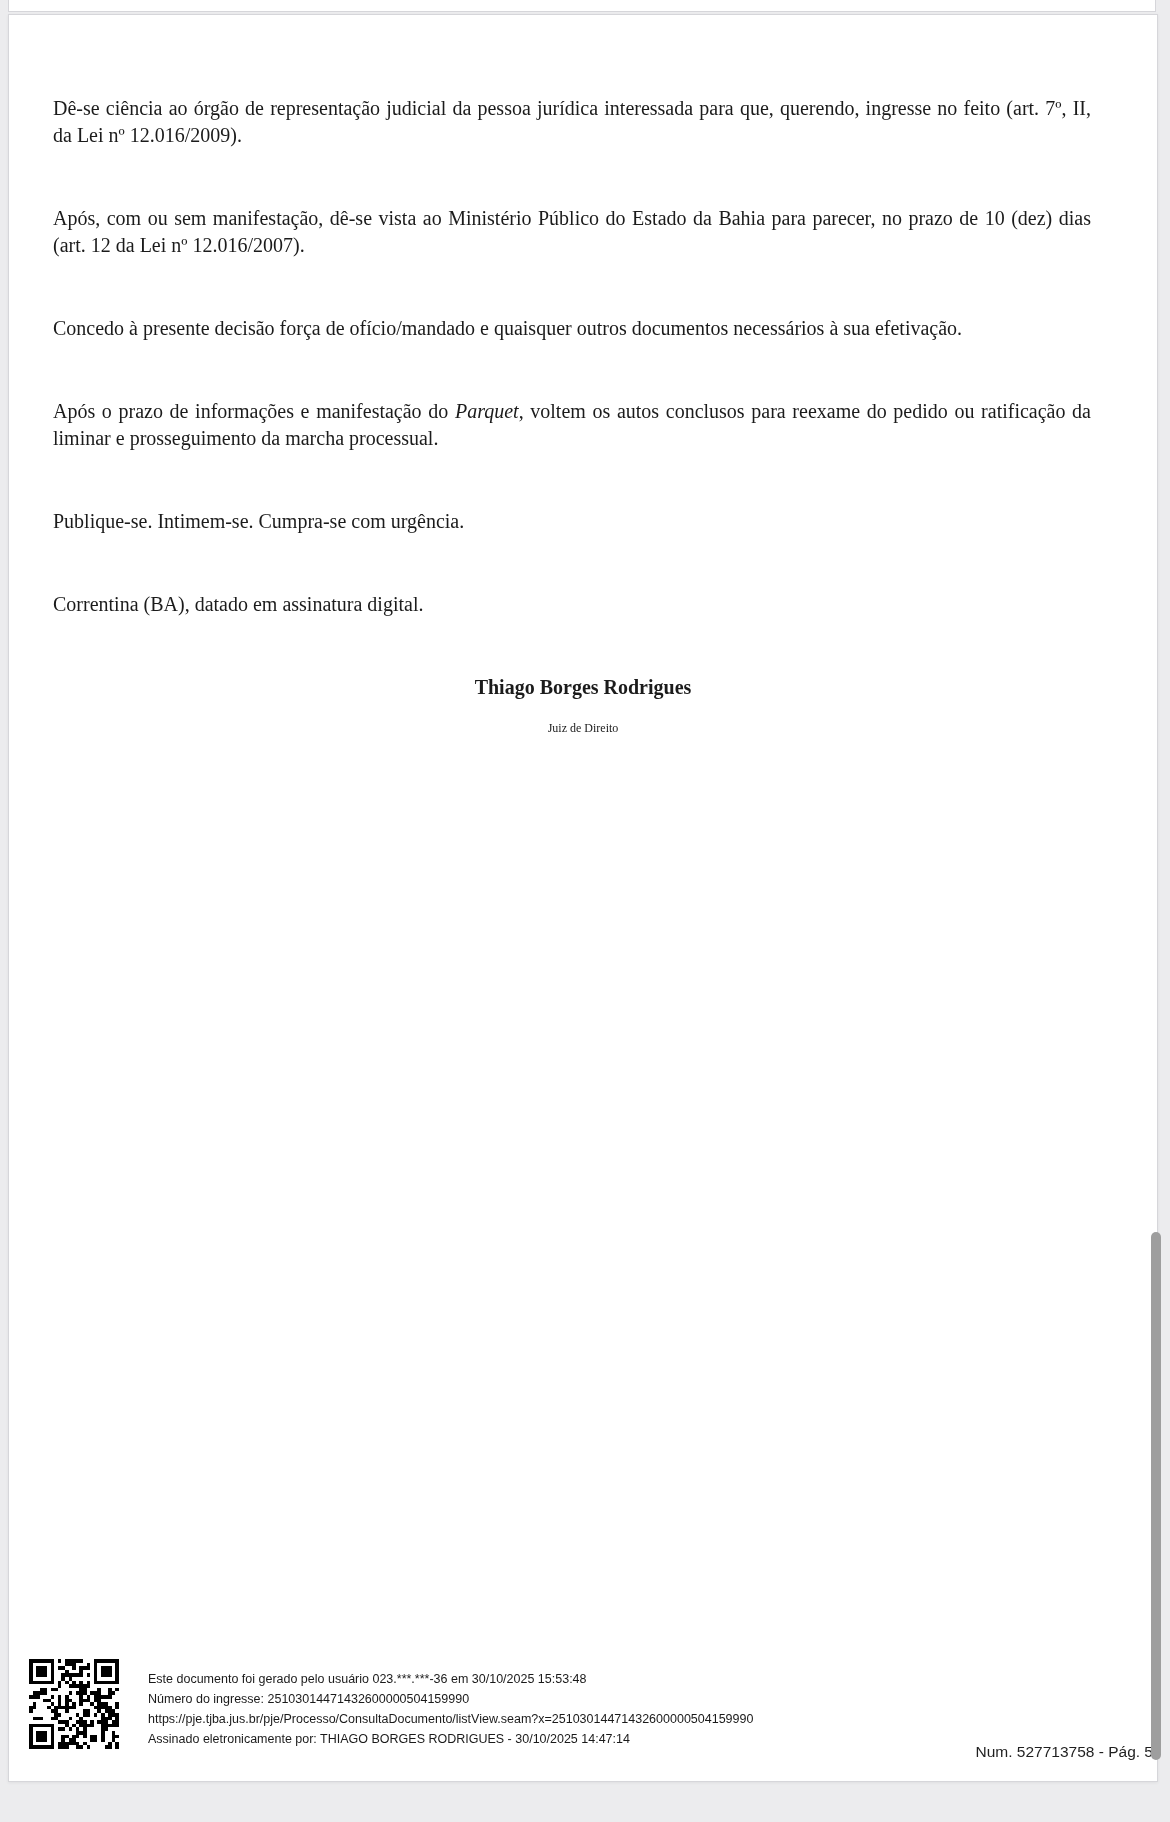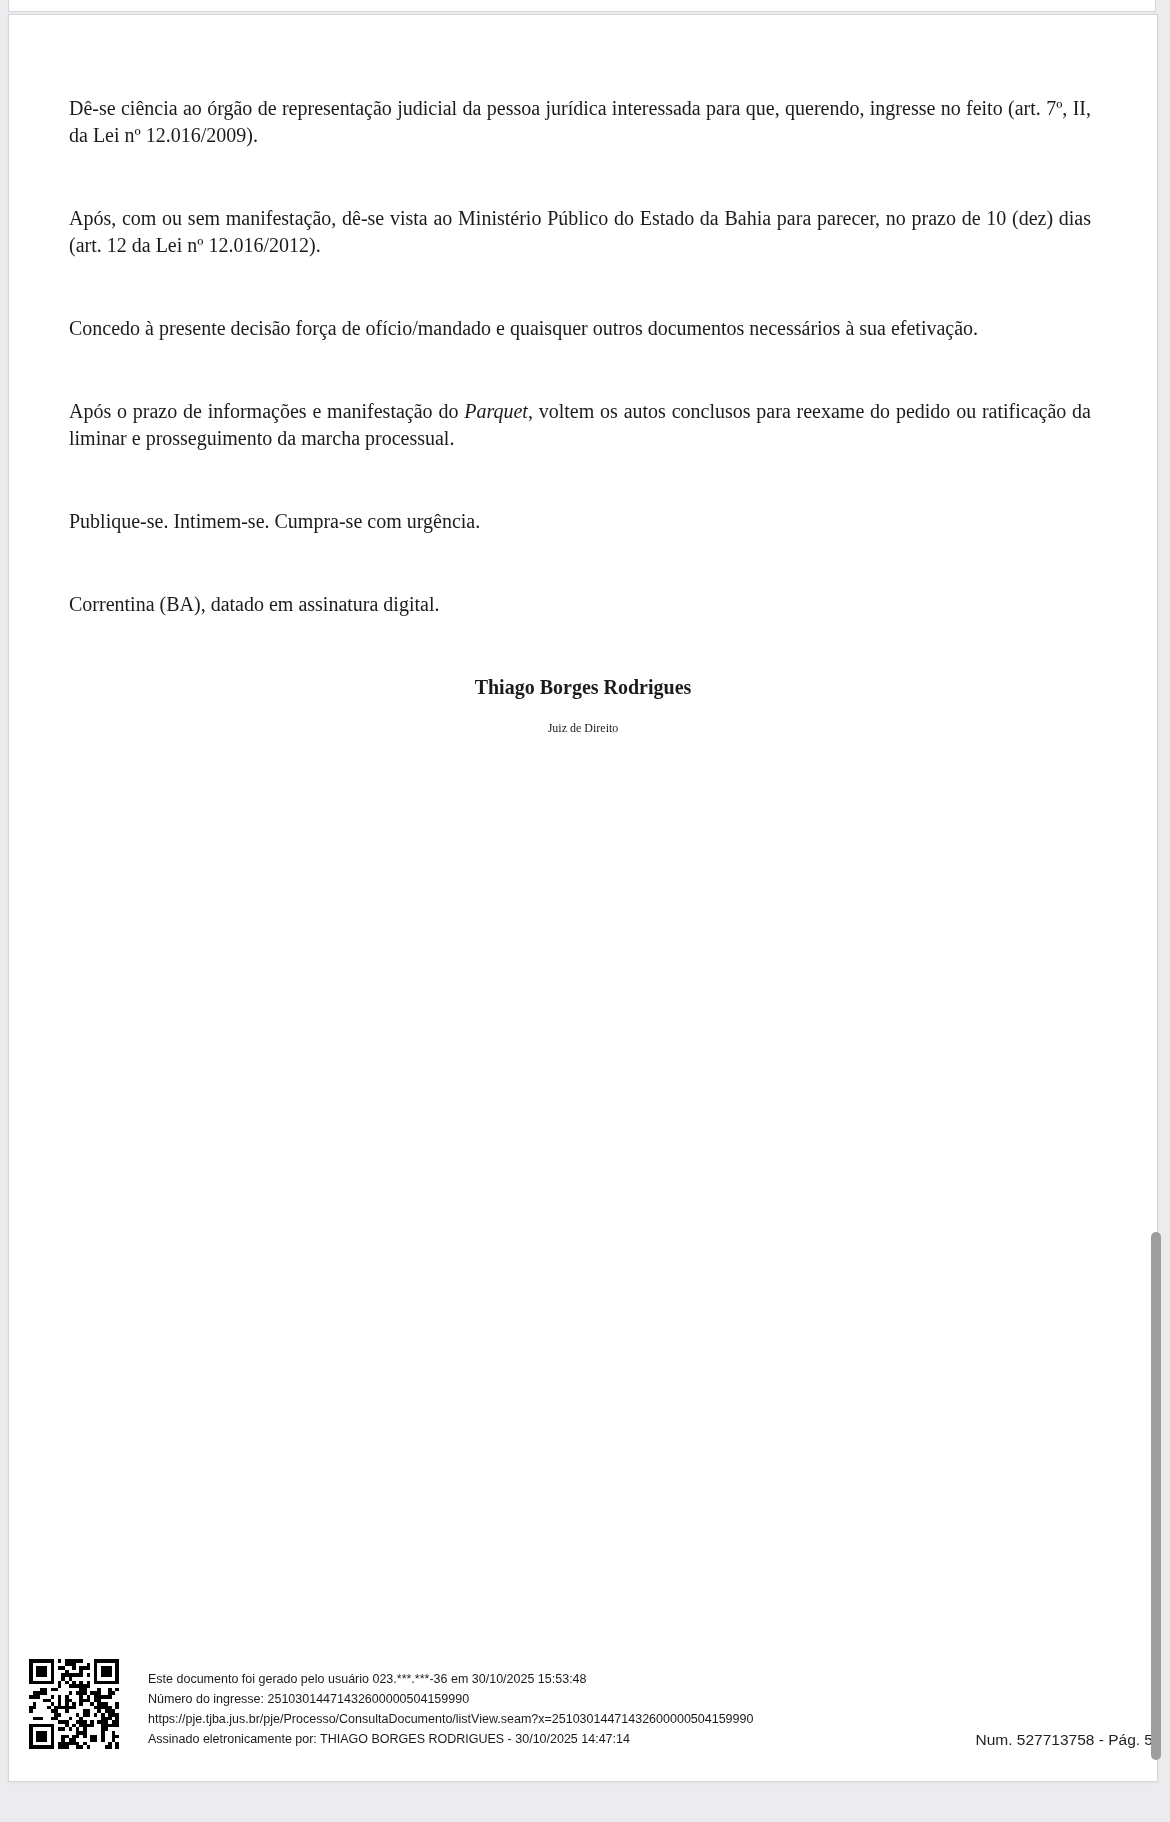--- a/index.html
+++ b/index.html
@@ -2,51 +2,51 @@
 <html lang="pt-BR"><head>
 <meta charset="utf-8">
 <style>
   html,body{margin:0;padding:0;background:#ececee;}
   .viewport{position:relative;width:1170px;height:1822px;background:#ececee;overflow:hidden;
             font-family:"Liberation Sans",sans-serif;}
   .prev-page{position:absolute;left:8px;top:-6px;width:1148px;height:18px;background:#ffffff;
              border:1px solid #d6d6da;box-sizing:border-box;}
   .page{position:absolute;left:8px;top:14px;width:1150px;height:1768px;background:#ffffff;
         border:1px solid #d6d6da;box-sizing:border-box;box-shadow:0 1px 3px rgba(0,0,0,0.06);}
-  .doc-body{padding:80px 66px 0 60px;}
+  .doc-body{padding:80px 66px 0 44px;}
   .para{font-family:"Liberation Serif",serif;font-size:20px;line-height:27px;color:#1b1b1b;
         text-align:justify;margin:0 0 56px 0;}
   .para .italic{font-style:italic;}
   .sig-block{margin-top:0;}
   .sig-name{font-family:"Liberation Serif",serif;font-size:20px;line-height:27px;font-weight:bold;
             text-align:center;color:#1b1b1b;}
   .sig-role{font-family:"Liberation Serif",serif;font-size:12px;line-height:27px;
             text-align:center;color:#1b1b1b;margin-top:14px;}
   .doc-footer{position:absolute;left:20px;bottom:32px;display:flex;align-items:flex-end;gap:29px;}
   .qr{width:90px;height:90px;background:#ffffff;}
   .qr svg{display:block;width:90px;height:90px;}
   .fline{font-family:"Liberation Sans",sans-serif;font-size:12.5px;line-height:20px;color:#1a1a1a;
          white-space:nowrap;}
-  .page-label{position:absolute;right:4px;bottom:32px;font-family:"Liberation Sans",sans-serif;
+  .page-label{position:absolute;right:4px;bottom:20px;font-family:"Liberation Sans",sans-serif;
               font-size:15.5px;color:#1f1f1f;white-space:nowrap;}
   .scrollbar-thumb{position:absolute;left:1151px;top:1232px;width:10px;height:528px;
                    background:#9e9e9e;border-radius:6px;}
 </style>
 </head>
 <body>
 
 <div class="viewport">
 
   <div class="prev-page"></div>
 
   <div class="page">
 
     <div class="doc-body">
         <p class="para"><span>Dê-se ciência ao órgão de representação judicial da pessoa jurídica interessada para que, querendo, ingresse no feito (art. 7º, II, da Lei nº 12.016/2009).</span></p>
-        <p class="para"><span>Após, com ou sem manifestação, dê-se vista ao Ministério Público do Estado da Bahia para parecer, no prazo de 10 (dez) dias (art. 12 da Lei nº 12.016/2012).</span></p>
+        <p class="para"><span>Após, com ou sem manifestação, dê-se vista ao Ministério Público do Estado da Bahia para parecer, no prazo de 10 (dez) dias (art. 12 da Lei nº 12.016/2007).</span></p>
         <p class="para"><span>Concedo à presente decisão força de ofício/mandado e quaisquer outros documentos necessários à sua efetivação.</span></p>
         <p class="para"><span>Após o prazo de informações e manifestação do </span><span class="italic">Parquet</span><span>, voltem os autos conclusos para reexame do pedido ou ratificação da liminar e prosseguimento da marcha processual.</span></p>
         <p class="para"><span>Publique-se. Intimem-se. Cumpra-se com urgência.</span></p>
         <p class="para"><span>Correntina (BA), datado em assinatura digital.</span></p>
       </div>
 
     <div class="sig-block">
       <div class="sig-name">Thiago Borges Rodrigues</div>
       <div class="sig-role">Juiz de Direito</div>
     </div>

